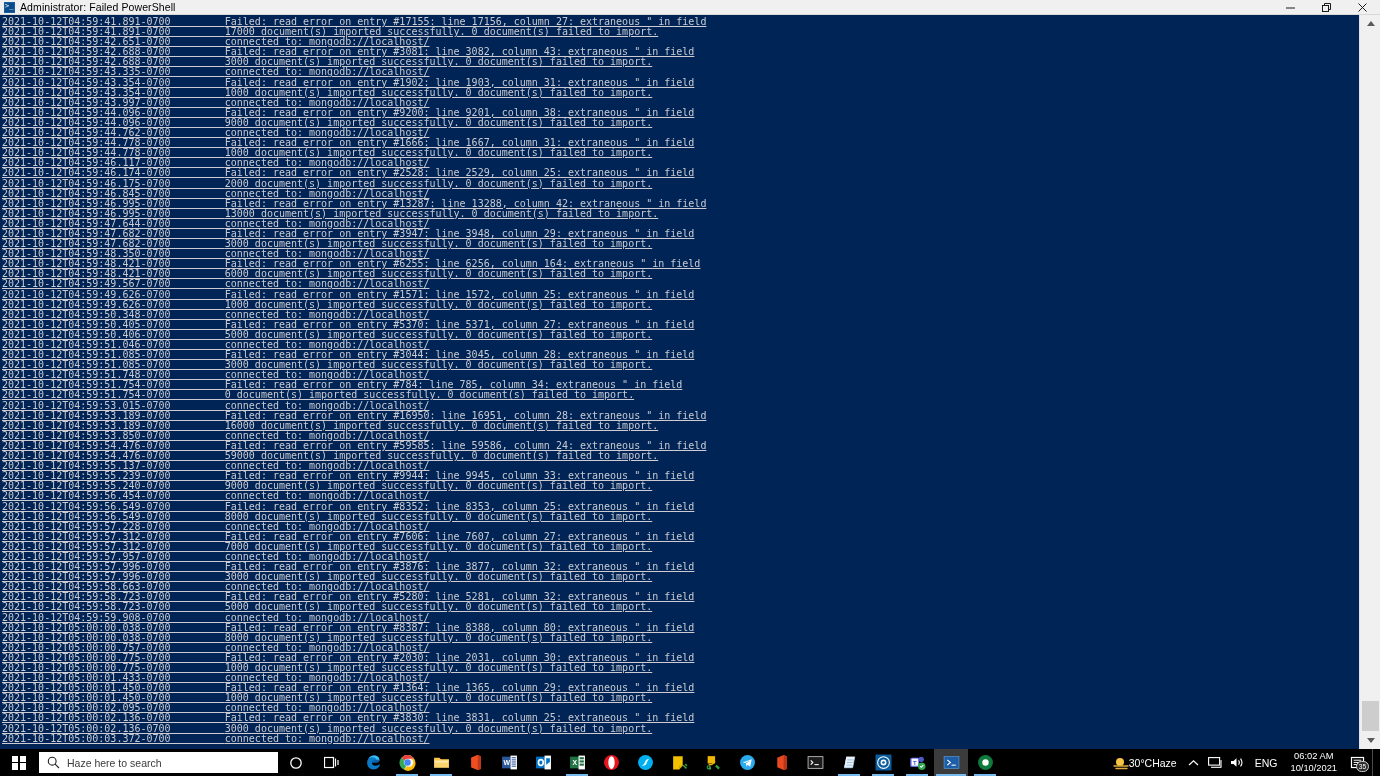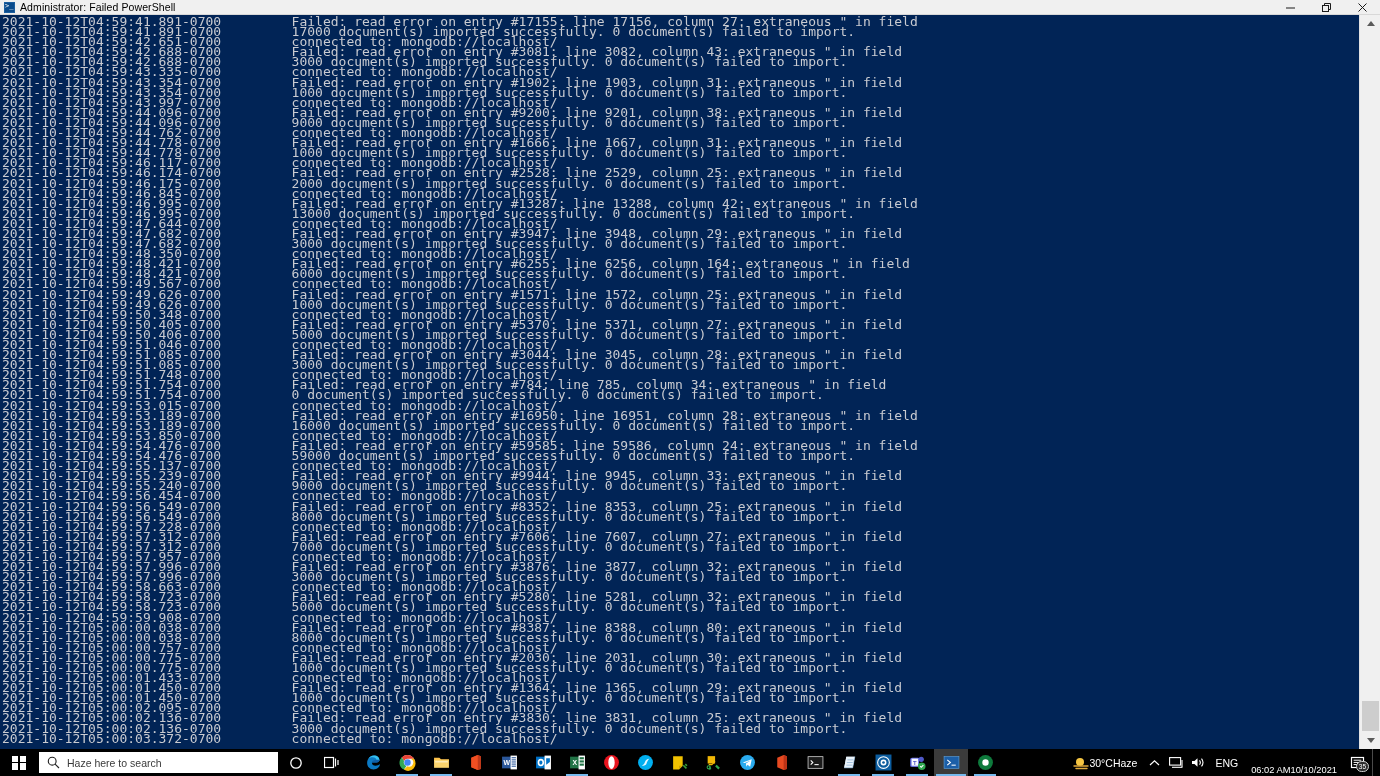--- a/index.html
+++ b/index.html
@@ -77,25 +77,26 @@
     width: 1380px;
     height: 734px;
     background: #012456;
     overflow: hidden;
   }
   #console-text {
     position: absolute;
     top: 2px; left: 2px;
     width: 1356px;
     font-family: "DejaVu Sans Mono", "Liberation Mono", monospace;
-    font-size: 13px;
+    font-size: 10px;
     line-height: 10.1px;
     color: #ccccd2;
     white-space: pre;
     letter-spacing: 0px;
+    text-decoration: underline;
   }
   .logline { display: block; height: 10.1px; }
   .ts { color: #c9cbd1; }
   .msg { color: #c9cbd1; }
 
   
   #scrollbar {
     position: absolute;
     top: 15px; right: 0;
     width: 21px;
@@ -220,22 +221,22 @@
     color: #ffffff;
     font-size: 10.5px;
     padding: 0 6px;
     height: 20px;
     display: flex; align-items: center;
     font-family: "Liberation Sans", sans-serif;
   }
   #clock {
     height: 27px;
     display: flex;
-    flex-direction: row;
-    align-items: flex-end;
+    flex-direction: column;
+    align-items: center;
     justify-content: center;
     padding: 0 7px;
     color: #ffffff;
     font-size: 9.3px;
     line-height: 11.5px;
     font-family: "Liberation Sans", sans-serif;
     white-space: nowrap;
   }
   #notif {
     height: 27px;

